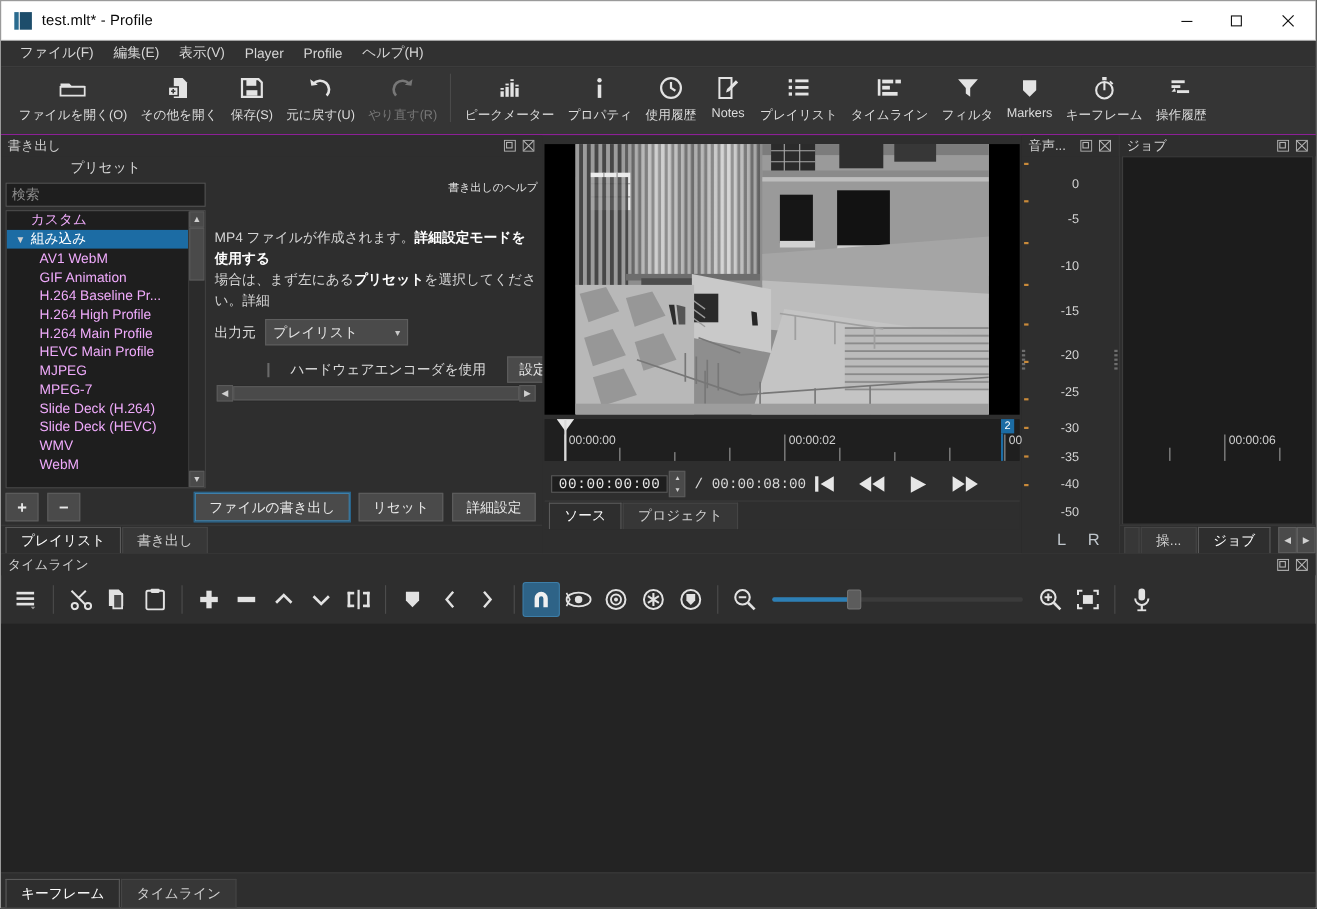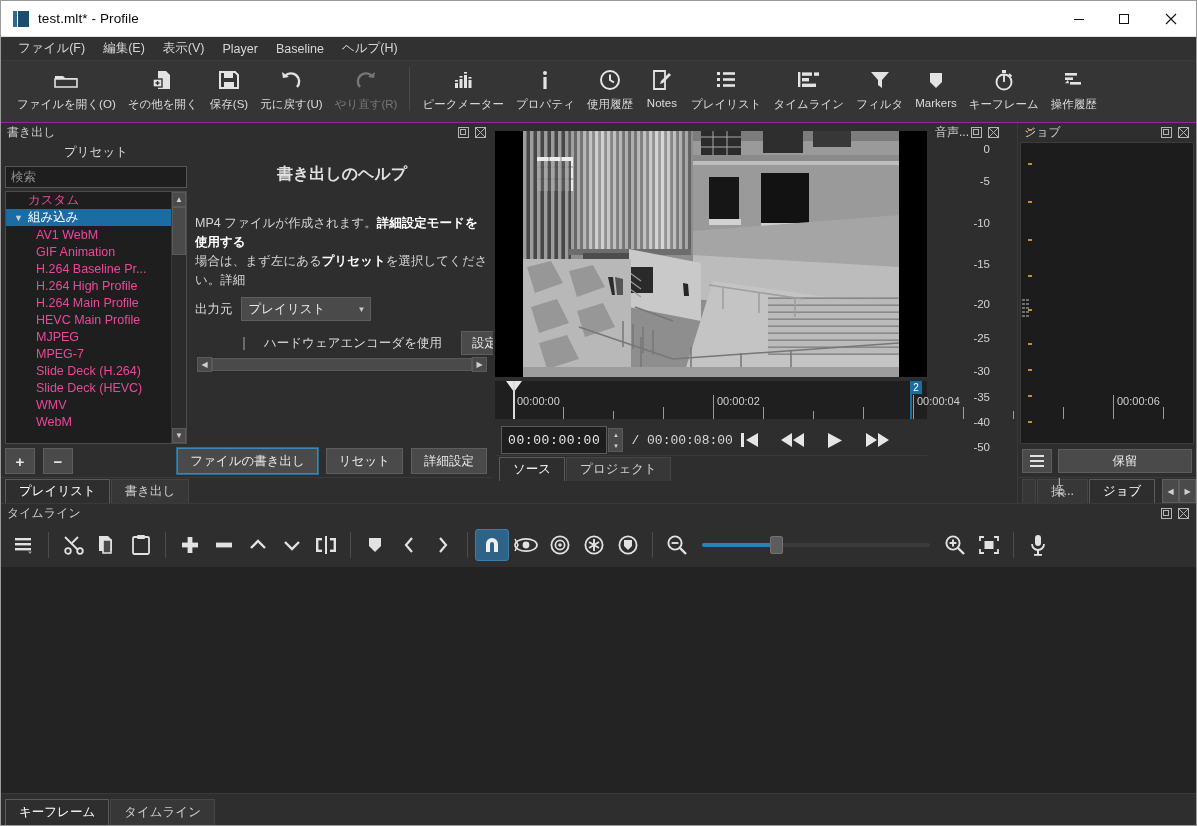--- a/index.html
+++ b/index.html
@@ -63,35 +63,35 @@
   .export-main { flex: 1 1 auto; display: flex; min-height: 0; }
   .preset-col { width: 188px; flex: 0 0 188px; display: flex; flex-direction: column; padding-left: 2px; }
   .preset-head { text-align: center; font-size: 12.5px; color: #d6d6d6; padding: 2px 0 5px; }
   .search-box { height: 22px; background: #1e1e1e; border: 1px solid #555;
                 margin: 0 2px 3px 2px; display: flex; align-items: center; padding: 0 5px;
                 font-size: 12.5px; color: #8c8c8c; }
   .tree-wrap { flex: 1 1 auto; display: flex; background: #1e1e1e; border: 1px solid #4c4c4c;
                margin: 0 2px; min-height: 0; overflow: hidden; }
   .tree { flex: 1 1 auto; overflow: hidden; }
   .tree-row { height: 17px; display: flex; align-items: center; font-size: 12.5px;
-              color: #ec4899; padding-left: 8px; white-space: nowrap; }
+              color: #f0abfc; padding-left: 8px; white-space: nowrap; }
   .tree-row.sel { background: #1c6ca4; color: #fff; }
   .tree-row .caret { width: 14px; display: inline-block; color: #cfcfcf; font-size: 9px; }
   .tree-row .pad { width: 14px; display: inline-block; }
   .tree-row .ind { padding-left: 22px; }
   .vscroll { width: 15px; flex: 0 0 15px; background: #2b2b2b; display: flex;
              flex-direction: column; border-left: 1px solid #3a3a3a; }
   .sc-btn { height: 15px; background: #4a4a4a; display: flex; align-items: center;
             justify-content: center; color: #cfcfcf; font-size: 8px; border: 1px solid #5a5a5a; }
   .sc-thumb { height: 48px; background: #4a4a4a; border: 1px solid #5a5a5a; }
   .sc-track { flex: 1 1 auto; }
 
   .help-col { flex: 1 1 auto; display: flex; flex-direction: column; padding: 0 4px 0 6px;
               min-width: 0; }
-  .help-title { text-align: center; font-size: 16px; color: #e0e0e0; padding: 22px 0 10px; font-weight: bold; }
+  .help-title { text-align: right; font-size: 10px; color: #e0e0e0; padding: 22px 0 10px; }
   .help-body { font-size: 12.5px; line-height: 19px; color: #d5d5d5; overflow: hidden;
                height: 96px; }
   .help-body b { font-weight: bold; color: #ffffff; }
   .row-from { display: flex; align-items: center; gap: 8px; margin-top: 6px; }
   .row-from .lab { font-size: 12.5px; color: #dcdcdc; }
   .combo { width: 130px; height: 24px; background: #4a4a4a; border: 1px solid #5e5e5e;
            display: flex; align-items: center; padding: 0 4px 0 7px; font-size: 12.5px;
            color: #e6e6e6; }
   .combo .arr { margin-left: auto; font-size: 8px; color: #c8c8c8; }
   .row-hw { display: flex; align-items: center; gap: 19px; margin-top: 10px; padding-left: 48px; }
@@ -137,38 +137,38 @@
   .playhead { position: absolute; top: 0; width: 0; height: 38px; }
   .playhead .head { position: absolute; left: -8px; top: 0; width: 16px; height: 11px;
                     background: #e8e8e8; clip-path: polygon(0 0,100% 0,50% 100%); }
   .playhead .stem { position: absolute; left: -1px; top: 0; width: 2px; height: 38px; background: #dadada; }
   .marker { position: absolute; top: 0; }
   .marker .badge { background: #1c6ca4; color: #fff; font-size: 10px; line-height: 13px;
                    padding: 0 3px; min-width: 12px; text-align: center; }
   .marker .line { position: absolute; left: 0; top: 13px; width: 2px; height: 25px; background: #1c6ca4; }
 
   .transport { height: 36px; display: flex; align-items: center; padding: 6px 4px 0 6px; }
-  .tc-field { height: 28px; background: #1e1e1e; border: 1px solid #5a5a5a; display: flex;
+  .tc-field { height: 16px; background: #1e1e1e; border: 1px solid #5a5a5a; display: flex;
               align-items: center; padding: 0 6px; font-family: "Liberation Mono","DejaVu Sans Mono",monospace;
               font-size: 13px; color: #e8e8e8; letter-spacing: .6px; }
   .spin { width: 15px; height: 24px; background: #4a4a4a; border: 1px solid #5a5a5a;
           display: flex; flex-direction: column; align-items: center; justify-content: space-around;
           font-size: 6px; color: #d0d0d0; margin-left: 1px; }
   .tc-total { font-family: "Liberation Mono","DejaVu Sans Mono",monospace; font-size: 13px;
               color: #d8d8d8; margin-left: 8px; }
   .transport-btns { margin-left: auto; display: flex; align-items: center; gap: 22px; padding-right: 34px; }
   .tp { color: #e6e6e6; display: flex; align-items: center; }
 
   
   .right-col { flex: 0 0 267px; display: flex; background: #2e2e2e; min-width: 0; }
-  .audio-dock { flex: 0 0 88px; display: flex; flex-direction: row; min-width: 0; gap: 20px; }
+  .audio-dock { flex: 0 0 88px; display: flex; flex-direction: column; min-width: 0; }
   .meter-area { flex: 1 1 auto; position: relative; background: #2e2e2e; }
   .meter-scale { position: absolute; inset: 0; }
   .meter-lab { position: absolute; right: 36px; font-size: 11.5px; color: #d2d2d2; }
-  .meter-lr { position: absolute; bottom: 4px; left: 32px; font-size: 10px; color: #bfc6cc; letter-spacing: 8px; }
+  .meter-lr { position: absolute; bottom: 4px; left: 32px; font-size: 15px; color: #bfc6cc; letter-spacing: 8px; }
   .meter-ticks { position: absolute; left: 2px; top: 6px; bottom: 30px; width: 4px; }
   .meter-ticks i { position: absolute; left: 0; width: 4px; height: 2px; background: #c98a3a; }
   .grip { position: absolute; width: 3px; }
   .grip i { display: block; width: 3px; height: 2px; background: #6e6e6e; margin-bottom: 2px; }
 
   .jobs-dock { flex: 1 1 auto; display: flex; flex-direction: column; min-width: 0; border-left: 1px solid #3a3a3a; }
   .jobs-list { flex: 1 1 auto; background: #1c1c1c; border: 1px solid #3c3c3c; margin: 0 2px; }
   .jobs-actions { display: flex; align-items: center; gap: 6px; padding: 5px 4px 4px 4px; }
   .jobs-actions .hamb { width: 30px; height: 24px; background: #4a4a4a; border: 1px solid #5e5e5e;
                         display: flex; align-items: center; justify-content: center; }
@@ -228,21 +228,21 @@
           </svg>
       </div>
     </div>
   </div>
 
   <div class="menubar">
     <div class="menu-item">ファイル(F)</div>
     <div class="menu-item">編集(E)</div>
     <div class="menu-item">表示(V)</div>
     <div class="menu-item">Player</div>
-    <div class="menu-item">Baseline</div>
+    <div class="menu-item">Profile</div>
     <div class="menu-item">ヘルプ(H)</div>
   </div>
 
   <div class="toolbar">
 
     <div class="tb">
       <div class="ico">
         <svg width="26" height="22" viewBox="0 0 26 22">
             <path d="M2 7 h8 l2 2 h12 v1 H2z" fill="#e3e3e3"></path>
             <path d="M2 10 h22 v8 H2z" fill="none" stroke="#e3e3e3" stroke-width="1.6"></path>
@@ -791,32 +791,20 @@
               </span>
               <span class="dock-btn">
                 <svg width="11" height="11" viewBox="0 0 11 11">
                     <rect x="0.5" y="0.5" width="10" height="10" fill="none" stroke="#b4b4b4"></rect>
                     <path d="M1 1 L10 10 M10 1 L1 10" stroke="#b4b4b4"></path>
                   </svg>
               </span>
             </span>
           </div>
           <div class="jobs-list"></div>
-          <div class="jobs-actions">
-            <span class="hamb">
-              <svg width="14" height="12" viewBox="0 0 14 12">
-                  <g fill="#e2e2e2">
-                    <rect y="0" width="14" height="2"></rect>
-                    <rect y="5" width="14" height="2"></rect>
-                    <rect y="10" width="14" height="2"></rect>
-                  </g>
-                </svg>
-            </span>
-            <span class="btn">保留</span>
-          </div>
           <div class="tabstrip right-tabs">
             <div class="tab" style="padding:0 6px;width:14px;overflow:hidden"></div>
             <div class="tab">操...</div>
             <div class="tab active">ジョブ</div>
             <div class="nav-arrows">
               <div class="nav-arrow">◀</div>
               <div class="nav-arrow">▶</div>
             </div>
           </div>
         </div>

